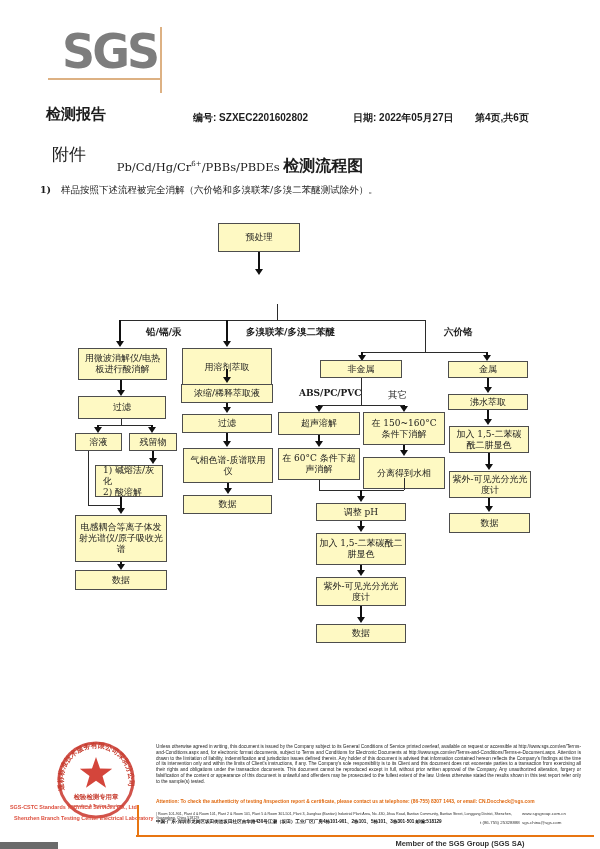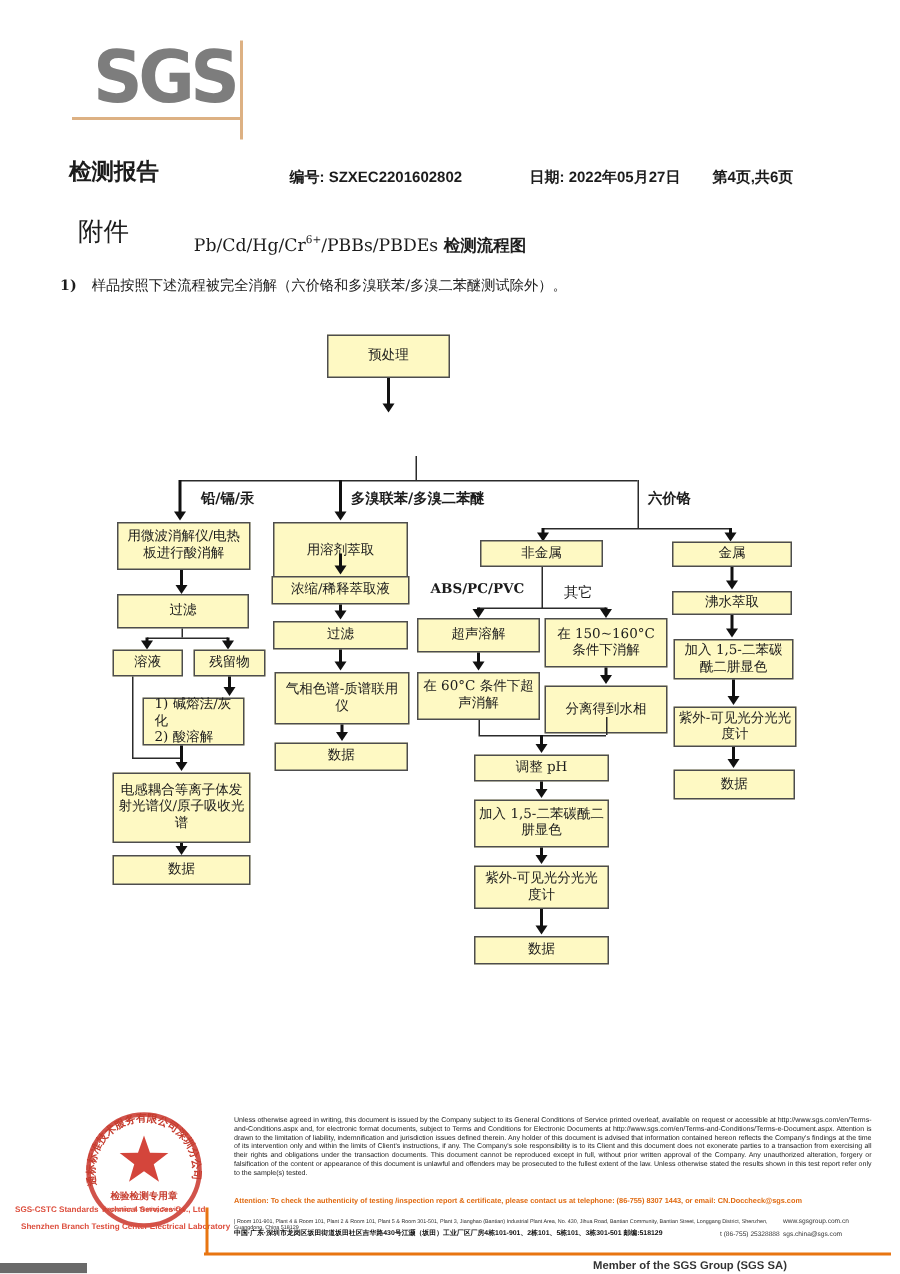--- a/index.html
+++ b/index.html
@@ -7,36 +7,36 @@
   #page{position:relative;width:600px;height:849px;background:#fff;overflow:hidden;border-right:2px solid #e2e2e2;}
   
   .logo{position:absolute;left:62px;top:24px;font-weight:800;font-size:46px;letter-spacing:-3px;color:#7d7d7d;transform:scaleY(1.05);font-family:"DejaVu Sans",sans-serif;}
   .tan-h{position:absolute;left:48px;top:78px;width:112px;height:2px;background:#ddb183;}
   .tan-v{position:absolute;left:160px;top:27px;width:2px;height:66px;background:#ddb183;}
   .rpt-title{position:absolute;left:46px;top:105px;font-size:15px;font-weight:700;font-family:"DejaVu Serif",serif;}
   .hmeta{position:absolute;top:111px;font-size:10px;font-weight:700;}
   
   .attach{position:absolute;left:52px;top:143px;font-size:17px;font-weight:400;font-family:"DejaVu Serif",serif;}
   .flow-title{position:absolute;left:0;top:156px;width:480px;text-align:center;font-size:11.5px;font-family:"DejaVu Serif",serif;}
-  .flow-title b{font-size:11px;}
+  .flow-title b{font-size:16px;}
   .note{position:absolute;left:40px;top:184px;font-size:9.5px;font-family:"DejaVu Serif",serif;}
   .note .nn{font-weight:700;margin-right:10px;}
   
   .fbox{position:absolute;box-sizing:border-box;border:1px solid #4d4d4d;background:#fef9c3;
         display:flex;flex-direction:column;align-items:center;justify-content:center;
         text-align:center;font-size:9px;line-height:11px;padding:1px 2px;
         font-family:"DejaVu Serif",serif;word-break:break-all;}
   .fbox.left{align-items:flex-start;text-align:left;padding-left:7px;}
   .vl{position:absolute;width:1px;background:#2b2b2b;}
   .hl{position:absolute;height:1px;background:#2b2b2b;}
   .arr{position:absolute;width:8px;}
   .arr::before{content:'';position:absolute;left:50%;transform:translateX(-50%);top:0;bottom:5px;width:2px;background:#111;}
   .arr::after{content:'';position:absolute;left:50%;transform:translateX(-50%);bottom:0;
       border-left:4px solid transparent;border-right:4px solid transparent;border-top:6px solid #111;}
-  .blabel{position:absolute;font-size:9.5px;font-weight:700;font-family:"DejaVu Serif",serif;}
+  .blabel{position:absolute;font-size:9.5px;font-weight:700;font-family:"DejaVu Serif",serif;margin-left:12px;}
   
   .legal{position:absolute;left:156px;top:744px;width:425px;font-size:4.7px;line-height:5.75px;text-align:justify;color:#222;}
   .atten{position:absolute;left:156px;top:799px;width:425px;font-size:4.9px;line-height:5.9px;color:#e0690f;font-weight:700;}
   .addr-en{position:absolute;left:156px;top:812px;width:362px;font-size:3.6px;line-height:4.4px;color:#2a2a2a;}
   .addr-cn{position:absolute;left:156px;top:819px;width:320px;font-size:4.6px;color:#111;font-weight:700;}
   .web{position:absolute;left:522px;top:811px;font-size:4.4px;color:#333;}
   .tel{position:absolute;left:480px;top:820px;font-size:4.4px;color:#333;}
   .mail2{position:absolute;left:522px;top:820px;font-size:4.4px;color:#333;}
   .o-h{position:absolute;left:136px;top:835px;width:458px;height:2px;background:#e87511;}
   .o-v{position:absolute;left:137px;top:805px;width:2px;height:31px;background:#e87511;}

